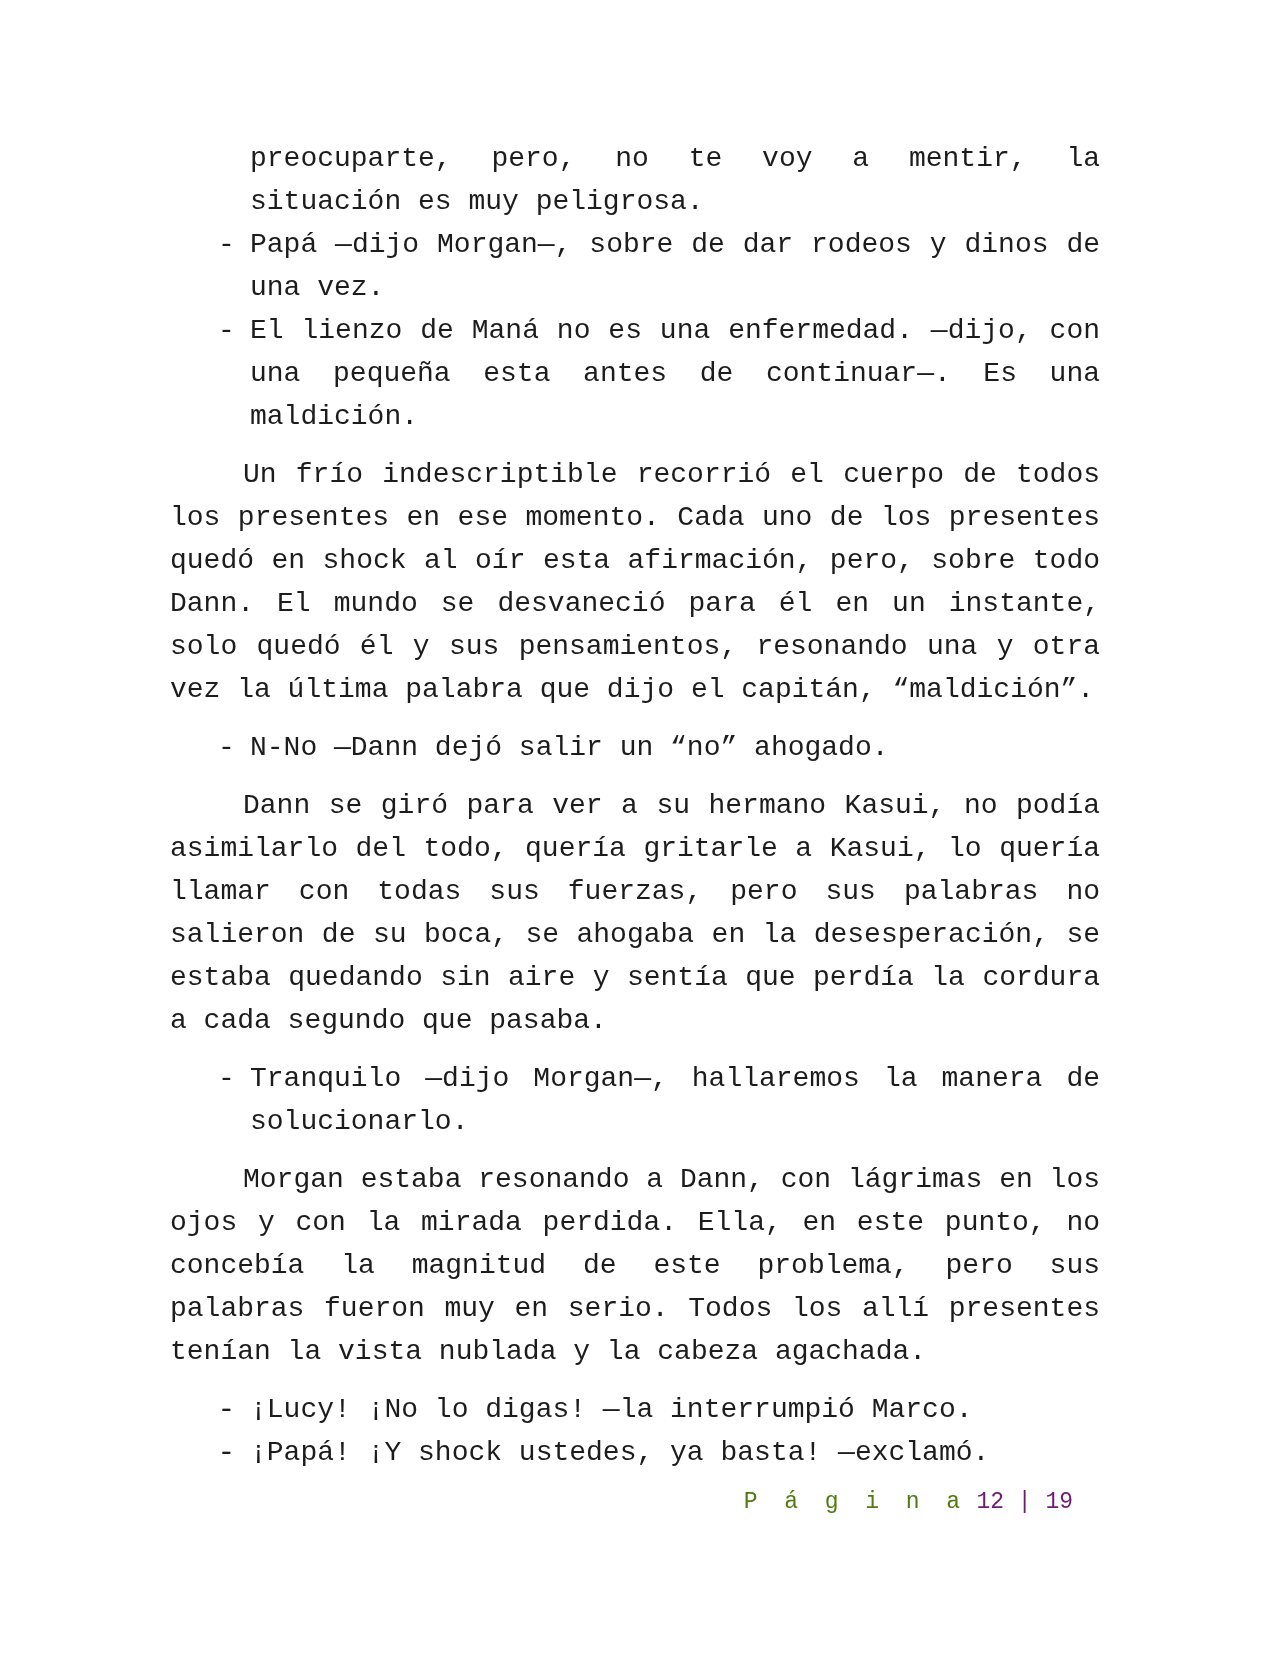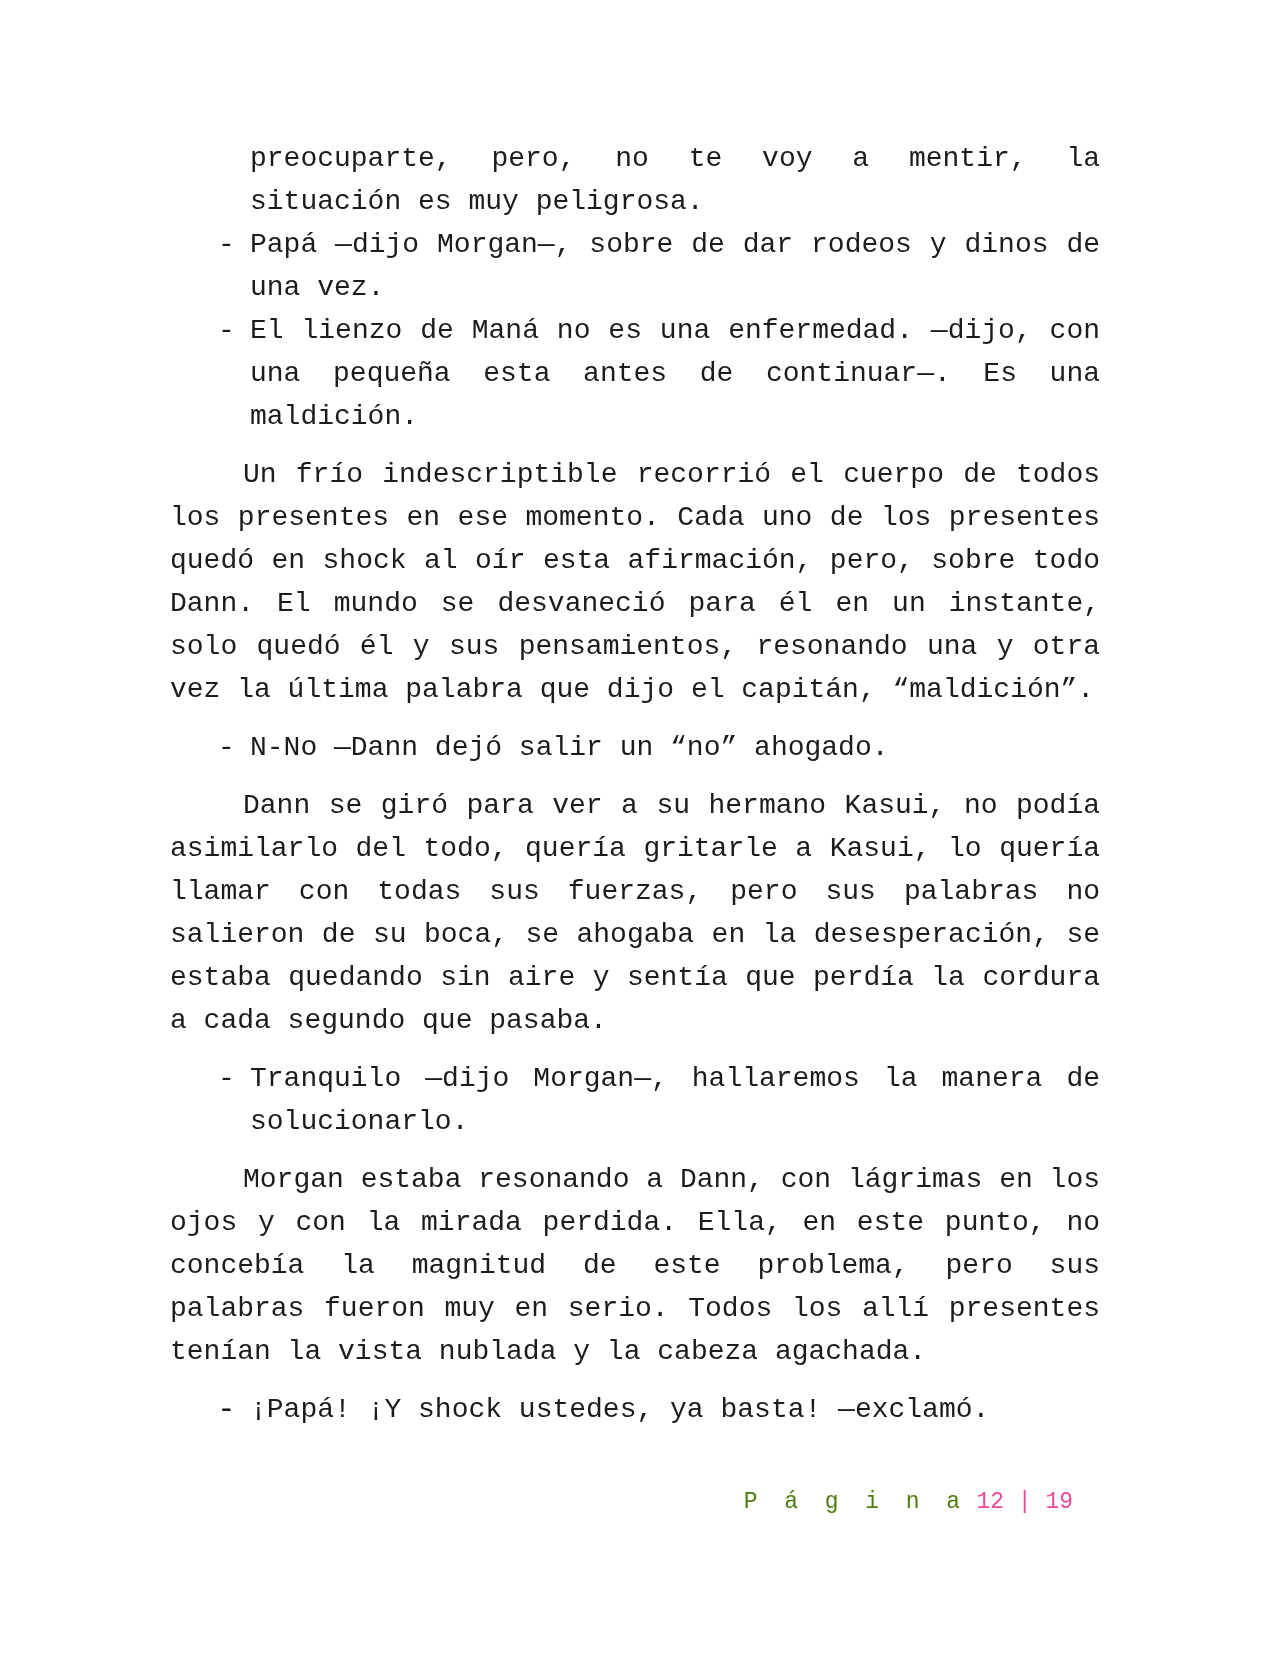--- a/index.html
+++ b/index.html
@@ -48,38 +48,38 @@
     right: 207px;
     font-size: 23px;
     line-height: 30px;
     white-space: nowrap;
   }
   .footer-label {
     color: #4d7c0f;
     letter-spacing: 0.28em;
   }
   .footer-value {
-    color: #ec4899;
+    color: #701a75;
     margin-left: 10px;
   }
 </style>
 </head>
 <body>
 
 <div class="page">
   <div class="doc-body">
       <div class="block list-continuation"><span class="text">preocuparte, pero, no te voy a mentir, la situación es muy peligrosa.</span></div>
       <div class="block list-item"><span class="marker">-</span><span class="text">Papá —dijo Morgan—, sobre de dar rodeos y dinos de una vez.</span></div>
       <div class="block list-item"><span class="marker">-</span><span class="text">El lienzo de Maná no es una enfermedad. —dijo, con una pequeña esta antes de continuar—. Es una maldición.</span></div>
       <div class="block paragraph"><span class="text">Un frío indescriptible recorrió el cuerpo de todos los presentes en ese momento. Cada uno de los presentes quedó en shock al oír esta afirmación, pero, sobre todo Dann. El mundo se desvaneció para él en un instante, solo quedó él y sus pensamientos, resonando una y otra vez la última palabra que dijo el capitán, “maldición”.</span></div>
       <div class="block list-item"><span class="marker">-</span><span class="text">N-No —Dann dejó salir un “no” ahogado.</span></div>
       <div class="block paragraph"><span class="text">Dann se giró para ver a su hermano Kasui, no podía asimilarlo del todo, quería gritarle a Kasui, lo quería llamar con todas sus fuerzas, pero sus palabras no salieron de su boca, se ahogaba en la desesperación, se estaba quedando sin aire y sentía que perdía la cordura a cada segundo que pasaba.</span></div>
       <div class="block list-item"><span class="marker">-</span><span class="text">Tranquilo —dijo Morgan—, hallaremos la manera de solucionarlo.</span></div>
       <div class="block paragraph"><span class="text">Morgan estaba resonando a Dann, con lágrimas en los ojos y con la mirada perdida. Ella, en este punto, no concebía la magnitud de este problema, pero sus palabras fueron muy en serio. Todos los allí presentes tenían la vista nublada y la cabeza agachada.</span></div>
       <div class="block list-item"><span class="marker">-</span></div>
-      <div class="block list-item"><span class="marker">-</span></div>
+      <div class="block list-item"><span class="marker">-</span><span class="text">¡Lucy! ¡No lo digas! —la interrumpió Marco.</span></div>
       <div class="block list-item"><span class="marker">-</span></div>
       <div class="block list-item"><span class="marker">-</span><span class="text">¡Papá! ¡Y shock ustedes, ya basta! —exclamó.</span></div>
     </div>
   <div class="footer">
     <span class="footer-label">P á g i n a</span><span class="footer-value">12 | 19</span>
   </div>
 </div>
 
 </body></html>

